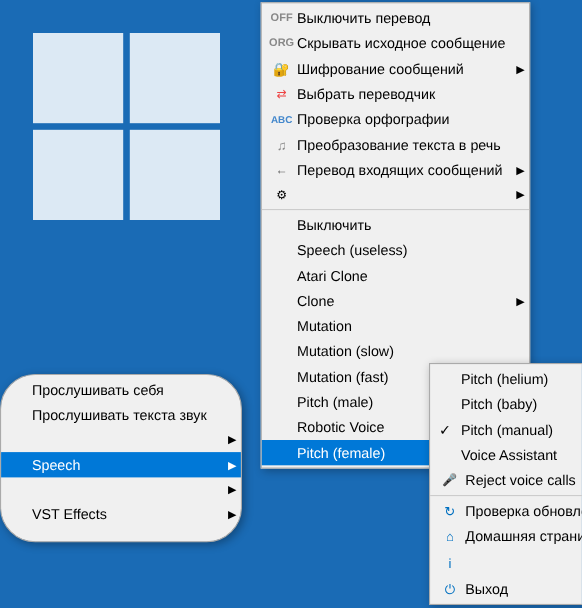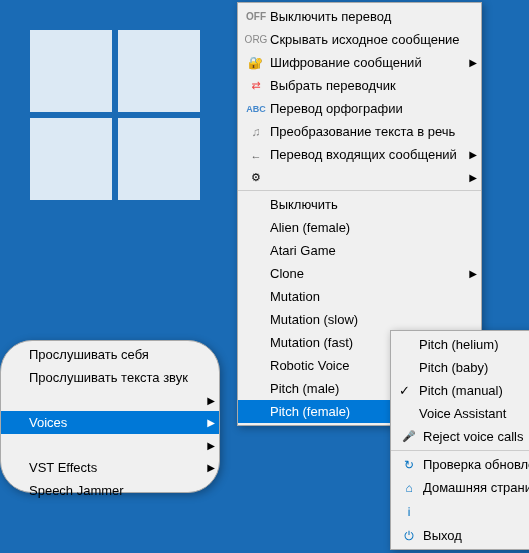--- a/index.html
+++ b/index.html
@@ -100,21 +100,21 @@
     }
 
     
     .menu-top {
       left: 237px;
       top: 0;
     }
 
     
     .label-off { color: #888; font-size: 10px; font-weight: bold; }
-    .label-org { color: #888; font-size: 10px; font-weight: normal; }
+    .label-org { color: #888; font-size: 10px; font-weight: bold; }
     .icon-translate {
       color: #e44;
       font-size: 11px;
     }
     .icon-abc { color: #4488cc; font-size: 9px; font-weight: bold; }
     .icon-note { color: #888; font-size: 12px; }
     .icon-arrow-left { color: #555; font-size: 11px; }
     .icon-refresh { color: #0070c0; font-size: 12px; }
     .icon-home { color: #0070c0; font-size: 12px; }
     .icon-info { color: #0070c0; font-size: 12px; }
@@ -151,36 +151,32 @@
   <div class="menu-item">
     <span class="check-area"></span>
     <span>Прослушивать текста звук</span>
   </div>
   <div class="menu-item">
     <span class="check-area"></span>
     <span class="arrow">▶</span>
   </div>
   <div class="menu-item highlighted">
     <span class="check-area"></span>
-    <span>Voices</span>
+    <span>Speech</span>
     <span class="arrow">▶</span>
   </div>
   <div class="menu-item">
     <span class="check-area"></span>
     <span class="arrow">▶</span>
   </div>
   <div class="menu-item">
     <span class="check-area"></span>
     <span>VST Effects</span>
     <span class="arrow">▶</span>
   </div>
-  <div class="menu-item">
-    <span class="check-area"></span>
-    <span>Speech Jammer</span>
-  </div>
 </div>
 
 <div class="menu menu-top" style="left:237px; top:2px; min-width:245px;">
 
   <div class="menu-item">
     <span class="icon-area">
         <span class="label-off">OFF</span>
       </span>
     <span>Выключить перевод</span>
   </div>
@@ -204,21 +200,21 @@
     <span class="icon-area">
         <span class="icon-translate">⇄</span>
       </span>
     <span>Выбрать переводчик</span>
   </div>
 
   <div class="menu-item">
     <span class="icon-area">
         <span class="icon-abc">ABC</span>
       </span>
-    <span>Перевод орфографии</span>
+    <span>Проверка орфографии</span>
   </div>
 
   <div class="menu-item">
     <span class="icon-area">
         <span class="icon-note">♫</span>
       </span>
     <span>Преобразование текста в речь</span>
   </div>
 
   <div class="menu-item">
@@ -237,26 +233,26 @@
   </div>
   <div class="menu-separator"></div>
 
   <div class="menu-item">
     <span class="icon-area"></span>
     <span>Выключить</span>
   </div>
 
   <div class="menu-item">
     <span class="icon-area"></span>
-    <span>Alien (female)</span>
-  </div>
-
-  <div class="menu-item">
-    <span class="icon-area"></span>
-    <span>Atari Game</span>
+    <span>Speech (useless)</span>
+  </div>
+
+  <div class="menu-item">
+    <span class="icon-area"></span>
+    <span>Atari Clone</span>
   </div>
 
   <div class="menu-item">
     <span class="icon-area"></span>
     <span>Clone</span>
     <span class="arrow">▶</span>
   </div>
 
   <div class="menu-item">
     <span class="icon-area"></span>
@@ -268,26 +264,26 @@
     <span>Mutation (slow)</span>
   </div>
 
   <div class="menu-item">
     <span class="icon-area"></span>
     <span>Mutation (fast)</span>
   </div>
 
   <div class="menu-item">
     <span class="icon-area"></span>
+    <span>Pitch (male)</span>
+  </div>
+
+  <div class="menu-item">
+    <span class="icon-area"></span>
     <span>Robotic Voice</span>
-  </div>
-
-  <div class="menu-item">
-    <span class="icon-area"></span>
-    <span>Pitch (male)</span>
   </div>
 
   <div class="menu-item highlighted">
     <span class="icon-area"></span>
     <span>Pitch (female)</span>
     <span class="arrow">▶</span>
   </div>
 </div>
 
 <div class="menu" style="left:390px; top:330px; min-width:180px;">

